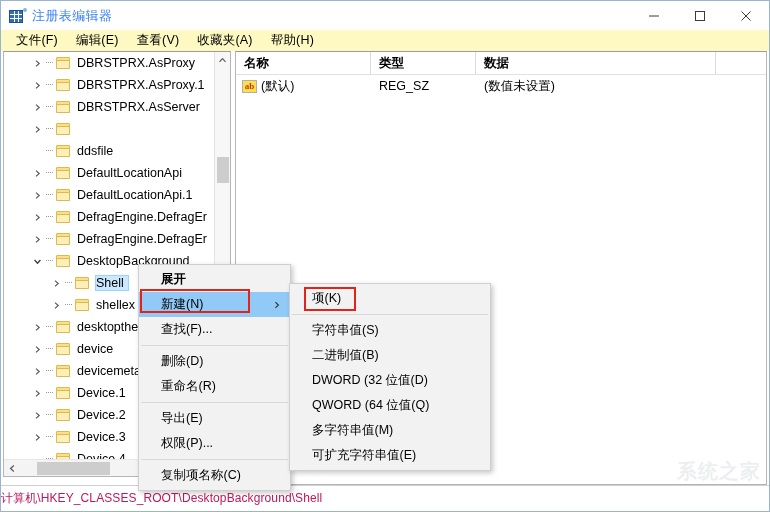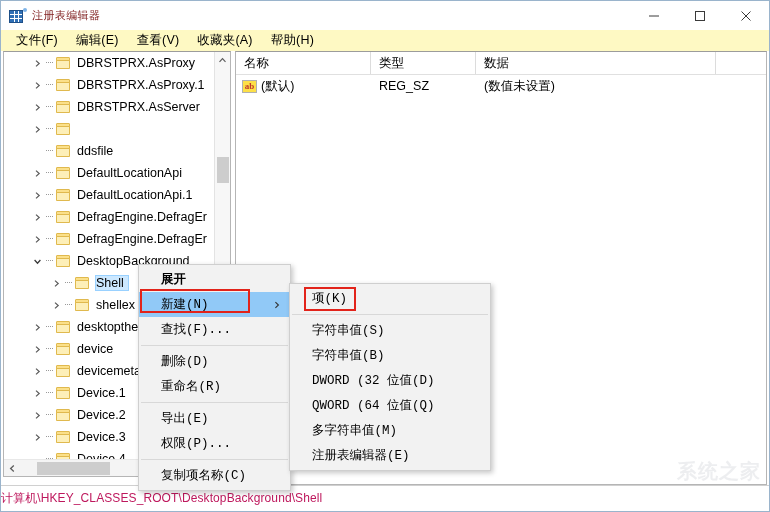--- a/index.html
+++ b/index.html
@@ -69,22 +69,22 @@
     background: #ffffff;
   }
   .title-icon .spark {
     position: absolute;
     right: -2px; top: 0px;
     width: 4px; height: 4px;
     background: #7fb4e8;
     border-radius: 50%;
   }
   .title-text {
-    font-size: 11px;
-    color: #7f1d1d;
+    font-size: 13px;
+    color: #3b82f6;
     letter-spacing: 0.4px;
   }
   .winbtns {
     position: absolute;
     right: 0; top: 0;
     height: 29px;
     display: flex;
   }
   .winbtn {
     width: 46px;
@@ -276,20 +276,21 @@
     border-top: 1px solid #9c9c9c;
     box-sizing: border-box;
     background: #ffffff;
     overflow: hidden;
   }
   .list-header {
     display: flex;
     height: 22px;
     border-bottom: 1px solid #e0e0e0;
     background: #ffffff;
+    font-weight: bold;
   }
   .col-head {
     font-size: 12.5px;
     color: #000000;
     display: flex;
     align-items: center;
     padding-left: 8px;
     border-right: 1px solid #dcdcdc;
     box-sizing: border-box;
     white-space: nowrap;
@@ -349,21 +350,20 @@
 
   
   .ctxmenu {
     position: absolute;
     background: #f2f2f2;
     border: 1px solid #cfcfcf;
     box-shadow: 2px 2px 5px rgba(0,0,0,0.22);
     padding: 2px 0;
     box-sizing: border-box;
     z-index: 40;
-    font-family: Liberation Mono, monospace;
   }
   #ctx-main {
     left: 137px;
     top: 263px;
     width: 153px;
   }
   #ctx-sub {
     left: 288px;
     top: 282px;
     width: 202px;
@@ -853,33 +853,33 @@
 
   <div class="ctxmenu" id="ctx-sub">
       <div class="ctx-item">
         <span>项(K)</span>
       </div>
       <div class="ctx-sep"></div>
       <div class="ctx-item">
         <span>字符串值(S)</span>
       </div>
       <div class="ctx-item">
-        <span>字符串值(B)</span>
+        <span>二进制值(B)</span>
       </div>
       <div class="ctx-item">
         <span>DWORD (32 位值(D)</span>
       </div>
       <div class="ctx-item">
         <span>QWORD (64 位值(Q)</span>
       </div>
       <div class="ctx-item">
         <span>多字符串值(M)</span>
       </div>
       <div class="ctx-item">
-        <span>注册表编辑器(E)</span>
+        <span>可扩充字符串值(E)</span>
       </div>
     </div>
 
   <div class="redbox" id="redbox-new"></div>
   <div class="redbox" id="redbox-key"></div>
 
   <div class="watermark">系统之家</div>
 
   <div class="statusbar">
     <div class="status-text">计算机\HKEY_CLASSES_ROOT\DesktopBackground\Shell</div>

